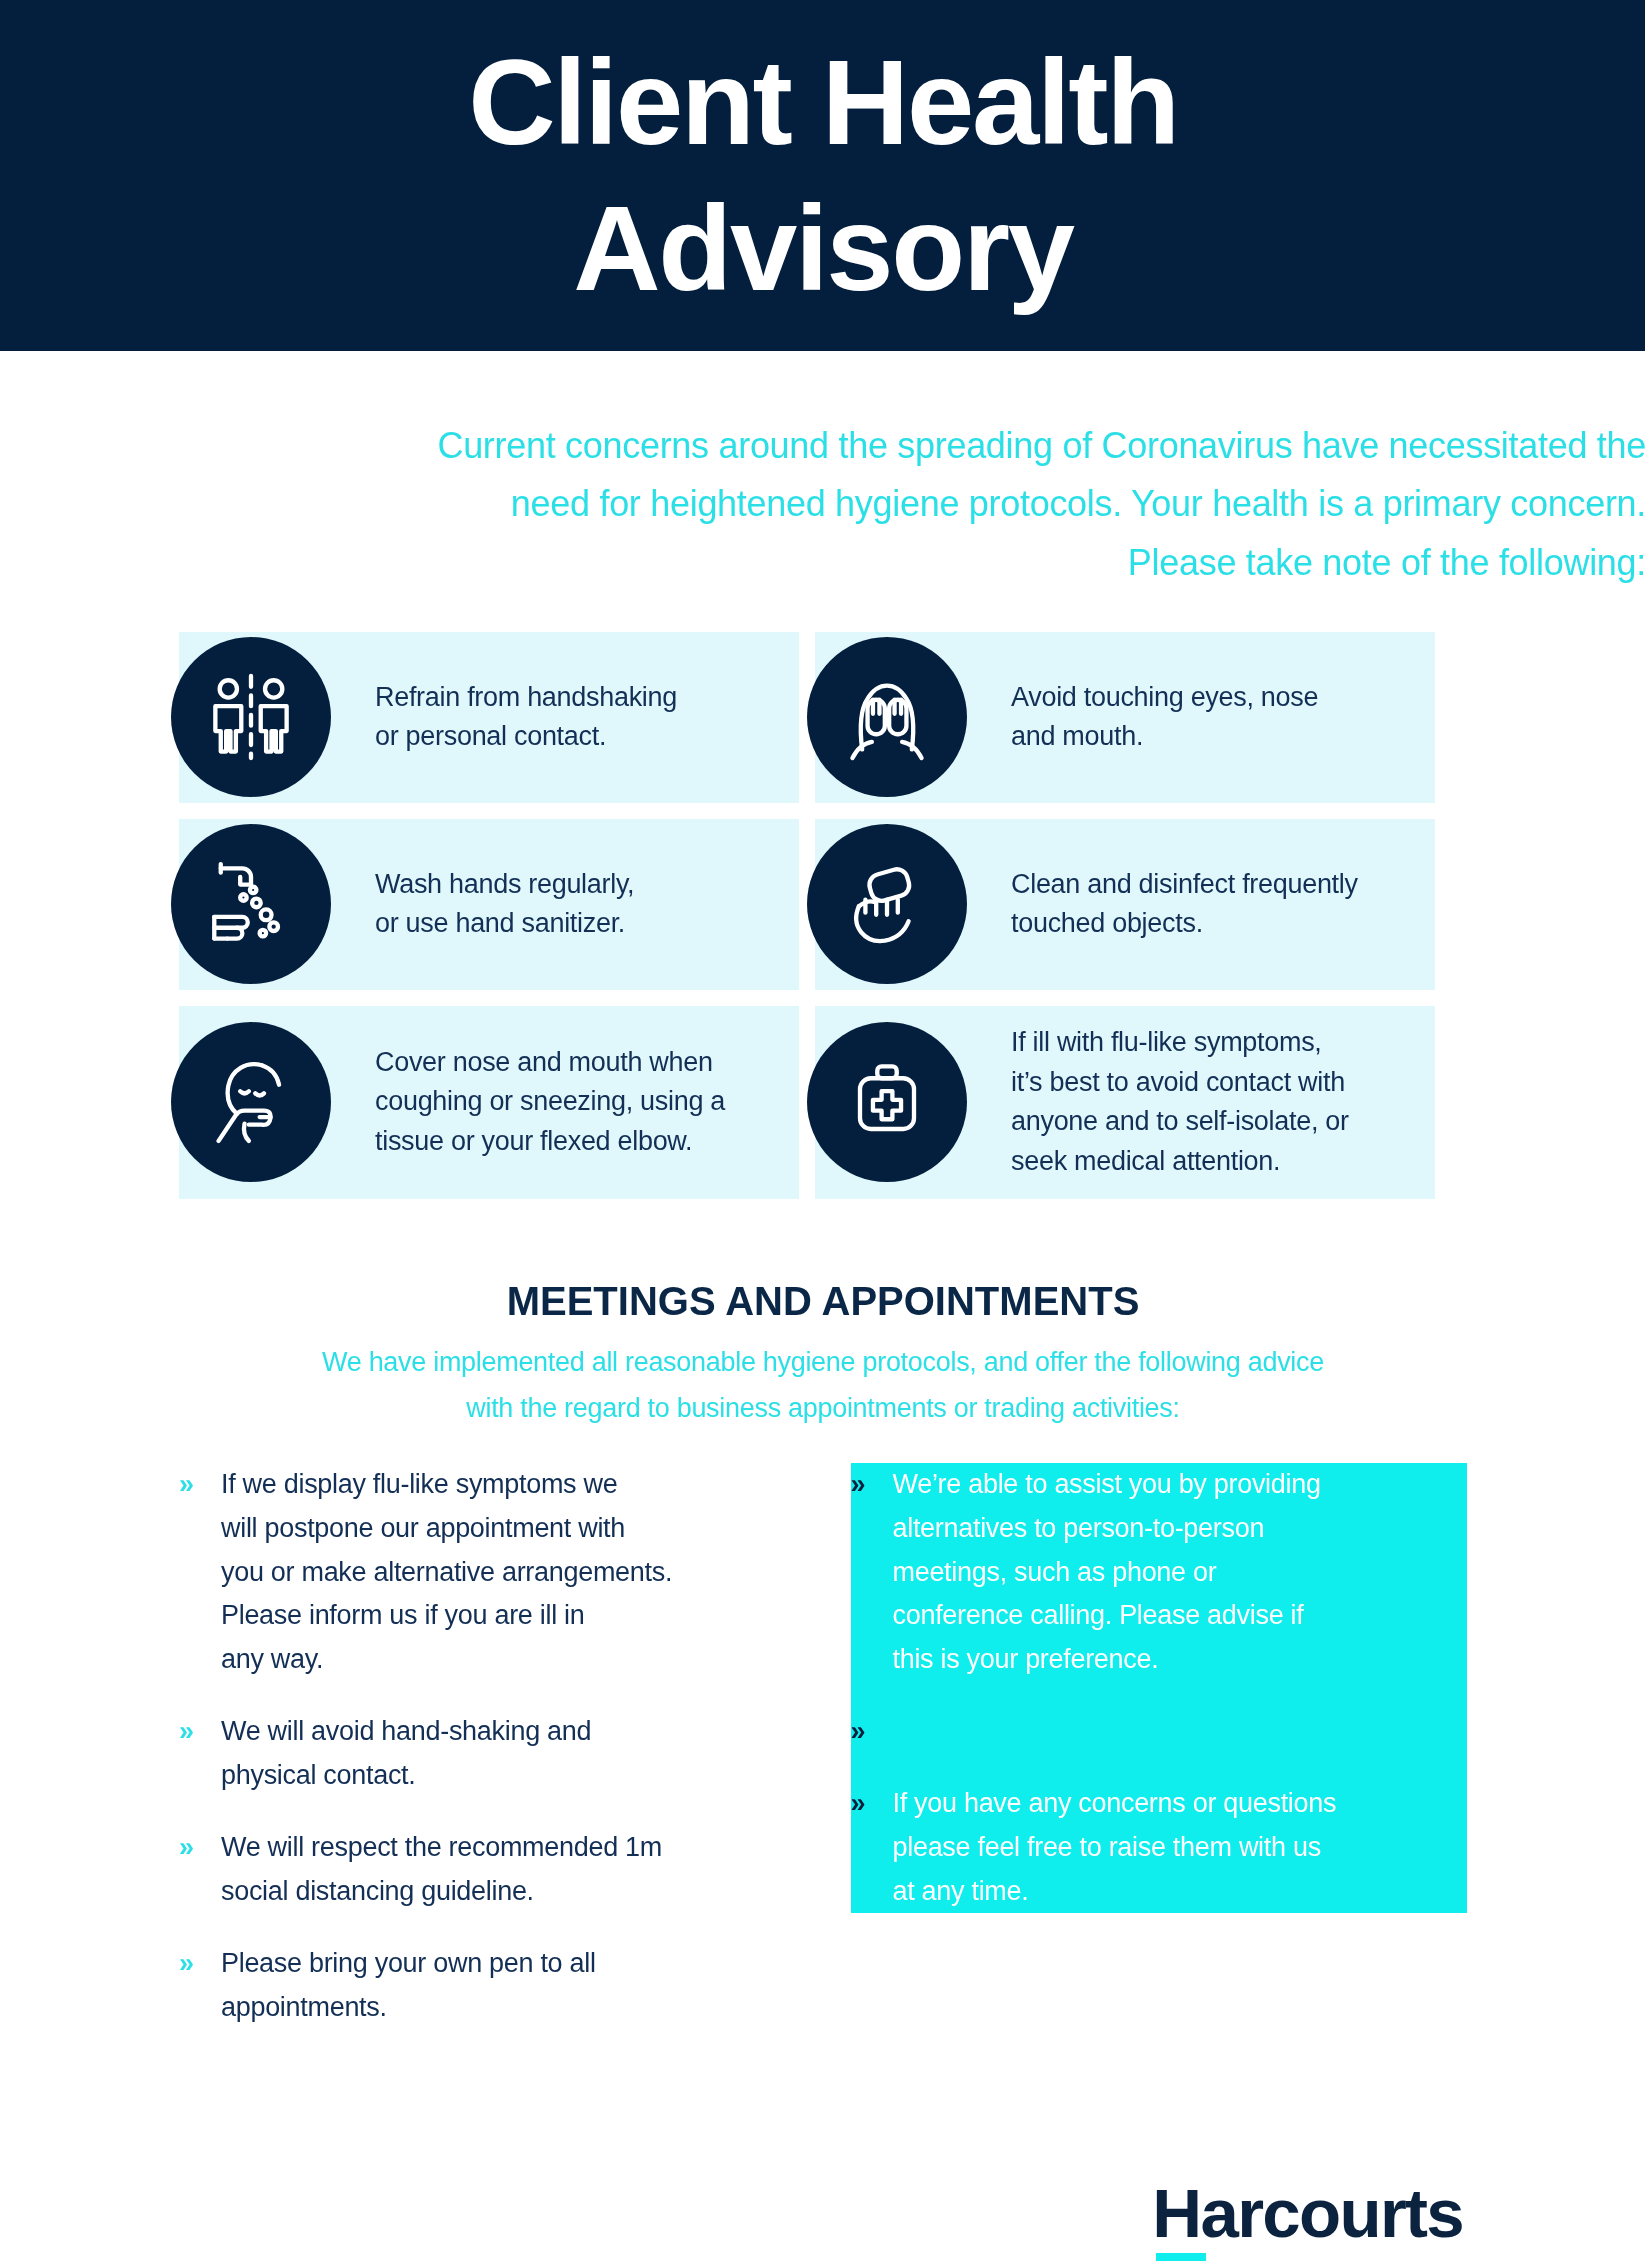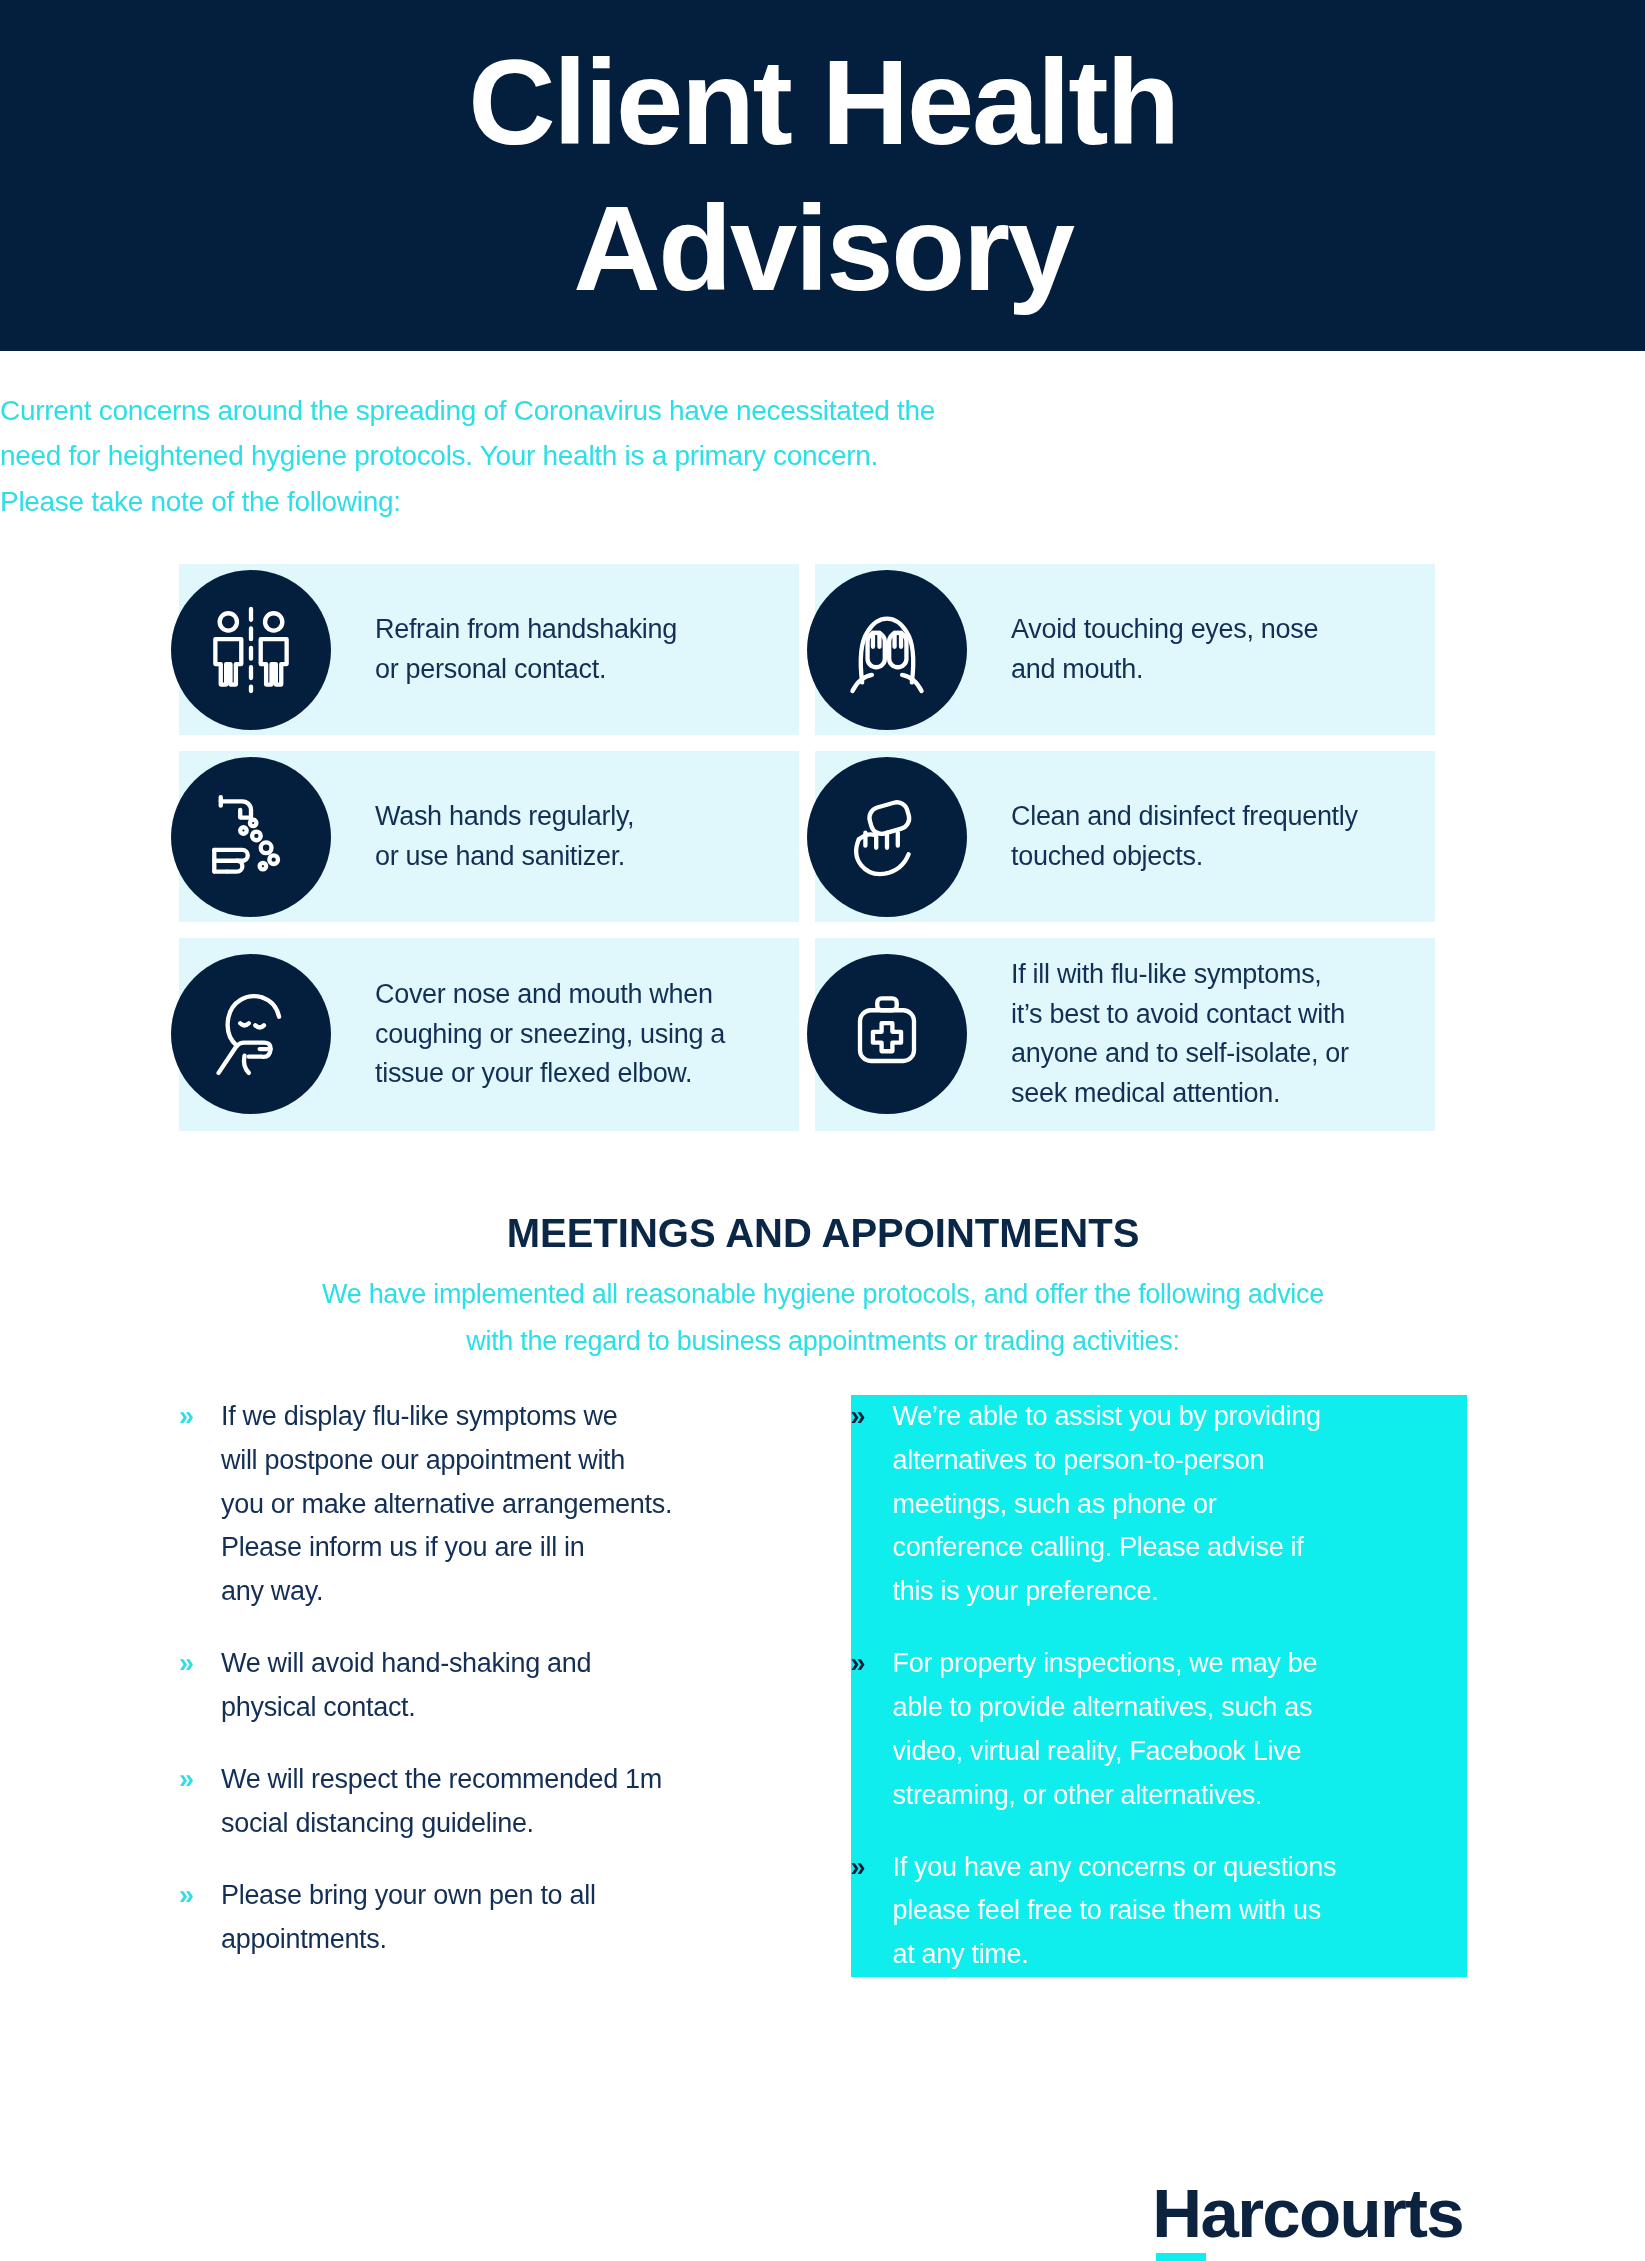--- a/index.html
+++ b/index.html
@@ -15,22 +15,22 @@
     height:351px; background:#041f3e;
     display:flex; align-items:center; justify-content:center;
   }
   .title {
     color:#ffffff; font-size:121px; font-weight:700;
     line-height:1.2; letter-spacing:-2.3px;
     text-align:center; white-space:pre-line;
   }
   
   .intro {
-    margin-top:37px; text-align:left;
-    color:#2bdfe6; font-size:28px; line-height:1.62;
+    margin-top:66px; text-align:right;
+    color:#2bdfe6; font-size:36px; line-height:1.62;
     white-space:pre-line; letter-spacing:-0.3px;
   }
   
   .advice-grid {
     width:1288px; margin:40px auto 0;
     display:grid; grid-template-columns:620px 620px;
     column-gap:48px; row-gap:35px;gap:16px;
   }
   .advice-box {
     position:relative; min-height:171px; box-sizing:border-box;
@@ -244,24 +244,20 @@
       <li class="bullet-item">
         <span class="bullet-marker">»</span>
         <span class="bullet-text">We’re able to assist you by providing
 alternatives to person-to-person
 meetings, such as phone or
 conference calling.  Please advise if
 this is your preference.</span>
       </li>
       <li class="bullet-item">
         <span class="bullet-marker">»</span>
-        <span class="bullet-text">For property inspections, we may be
-able to provide alternatives, such as
-video, virtual reality, Facebook Live
-streaming, or other alternatives.</span>
       </li>
       <li class="bullet-item">
         <span class="bullet-marker">»</span>
         <span class="bullet-text">If you have any concerns or questions
 please feel free to raise them with us
 at any time.</span>
       </li>
     </ul>
 
   </div>

